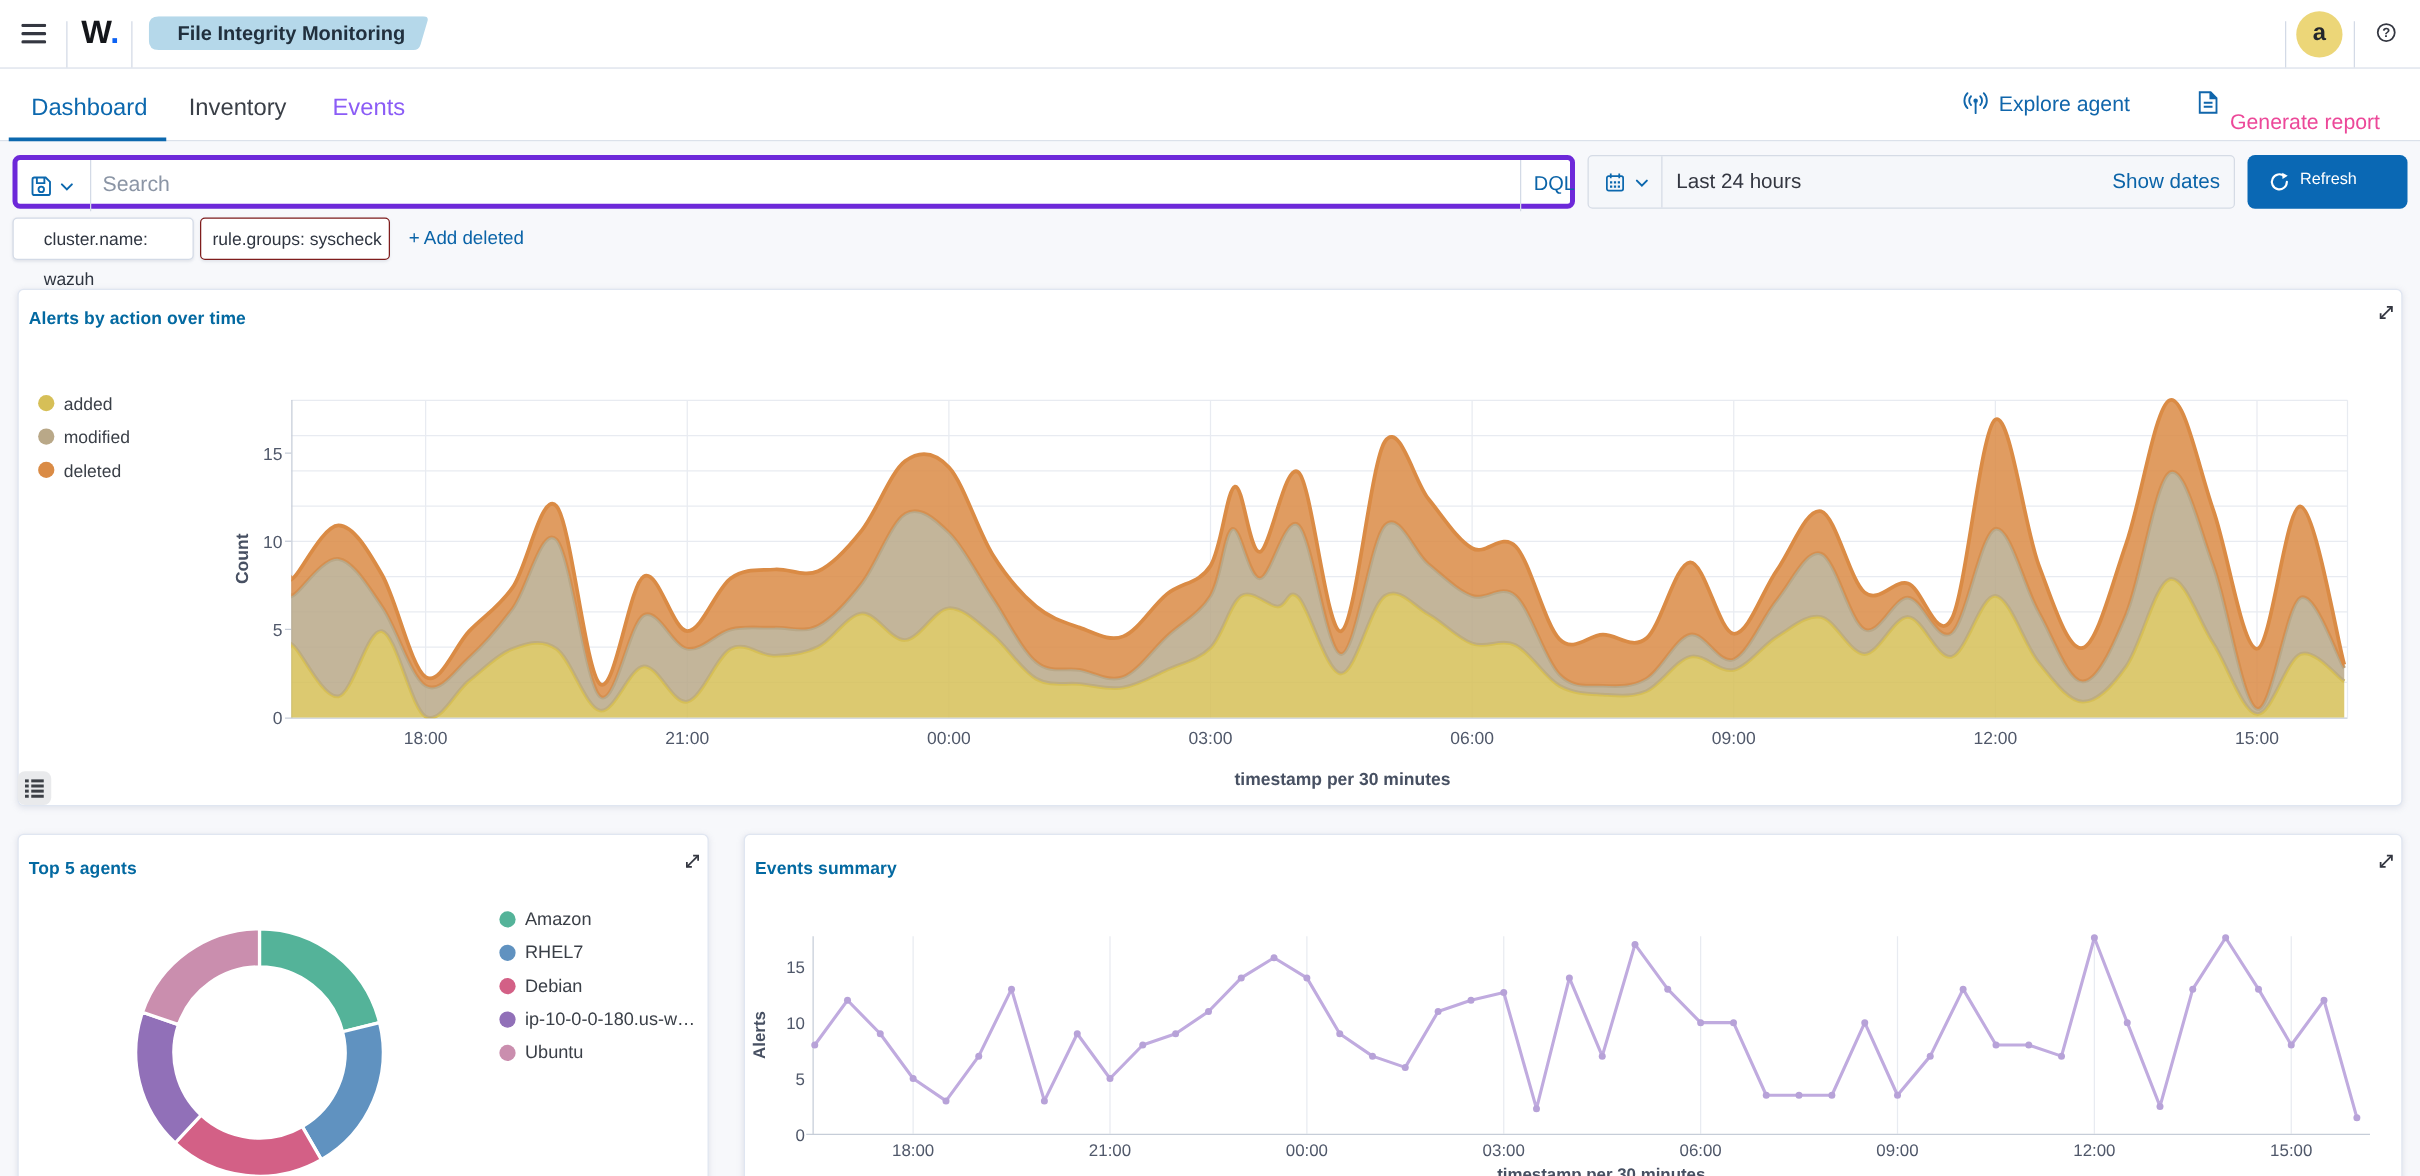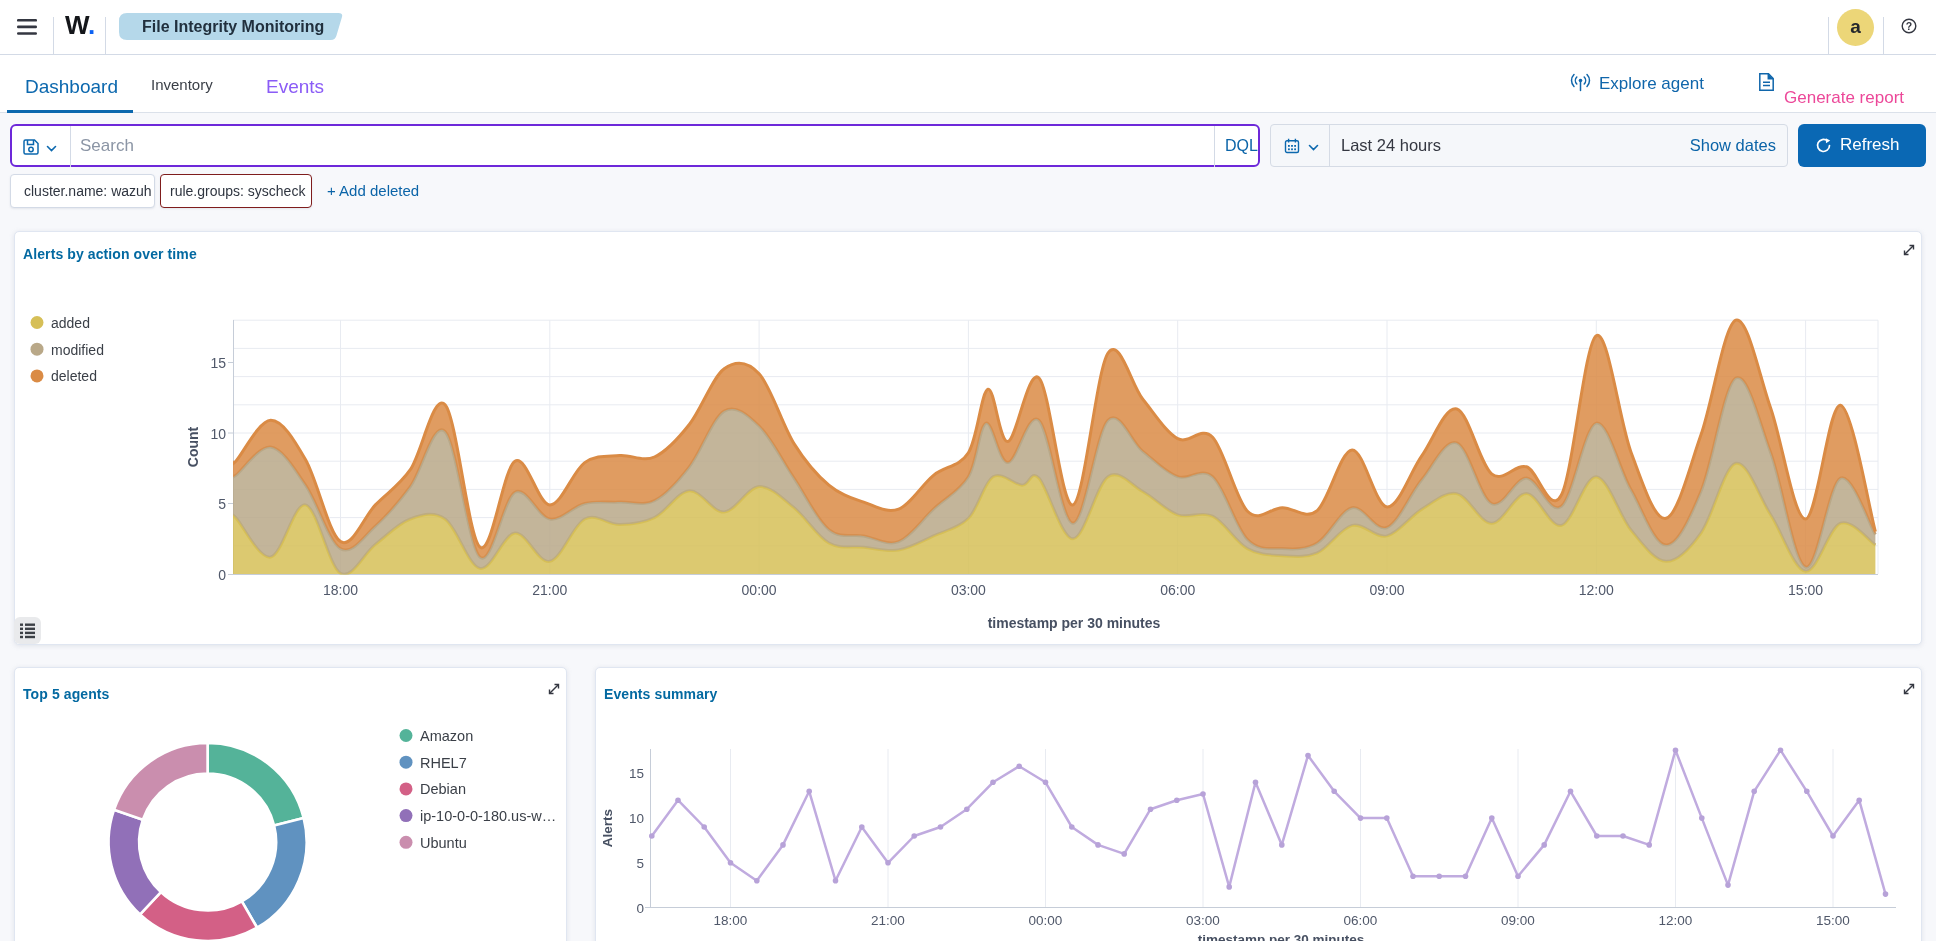--- a/index.html
+++ b/index.html
@@ -28,21 +28,21 @@
   <div class="abs" style="left:1837px;top:9px;width:37px;height:37px;border-radius:50%;background:#ecd678;color:#23262c;font-size:19px;font-weight:600;text-align:center;line-height:36px">a</div>
   <div class="abs" style="left:1883px;top:17px;width:1px;height:37px;background:#d3dae6"></div>
   <div class="abs" style="left:1898px;top:15px"><svg width="22" height="22" viewBox="0 0 22 22">
         <circle cx="11" cy="11" r="6.8" stroke="#343741" stroke-width="1.4" fill="none"></circle>
         <text x="11" y="14.6" text-anchor="middle" font-size="10.5" font-weight="600" fill="#343741" font-family="Liberation Sans, sans-serif">?</text>
       </svg></div>
 </div>
 
 <div class="abs" style="left:0;top:55px;width:1936px;height:58px;background:#fff;border-bottom:1px solid #dbe1ea">
   <div class="abs" style="left:25px;top:21px;font-size:19px;color:#0c68ae">Dashboard</div>
-  <div class="abs" style="left:151px;top:21px;font-size:15px;color:#3a3f47">Inventory</div>
+  <div class="abs" style="left:151px;top:21px;font-size:19px;color:#3a3f47">Inventory</div>
   <div class="abs" style="left:266px;top:21px;font-size:19px;color:#8b5cf6">Events</div>
   <div class="abs" style="left:7px;top:55px;width:126px;height:3px;background:#0c68ae"></div>
   <div class="abs" style="left:1570px;top:18px"><svg width="21" height="19" viewBox="0 0 21 19">
         <g stroke="#1066ab" stroke-width="1.5" fill="none" stroke-linecap="round">
           <circle cx="10.5" cy="7.5" r="1.8" fill="#1066ab" stroke="none"></circle>
           <path d="M10.5 9.5 V17.5"></path>
           <path d="M6.8 4 a5 5 0 0 0 0 7"></path>
           <path d="M14.2 4 a5 5 0 0 1 0 7"></path>
           <path d="M4 1.5 a8.5 8.5 0 0 0 0 12"></path>
           <path d="M17 1.5 a8.5 8.5 0 0 1 0 12"></path>
@@ -52,21 +52,21 @@
   <div class="abs" style="left:1758px;top:17px"><svg width="17" height="20" viewBox="0 0 17 20">
         <g stroke="#1066ab" stroke-width="1.5" fill="none">
           <path d="M1.8 1.8 H10.5 L15.2 6.5 V18.2 H1.8 Z"></path>
           <path d="M10.3 2 V6.7 H15" fill="#1066ab"></path>
           <path d="M5 10.2 H12 M5 13.4 H12"></path>
         </g>
       </svg></div>
   <div class="abs" style="left:1784px;top:33px;font-size:17px;color:#ec4899">Generate report</div>
 </div>
 
-<div class="abs" style="left:10px;top:124px;width:1250px;height:43px;background:#fff;border:2px solid #6d28d9;border-radius:6px">
+<div class="abs" style="left:10px;top:124px;width:1250px;height:43px;background:#fff;border:4px solid #6d28d9;border-radius:6px">
   <div class="abs" style="left:10px;top:12px"><svg width="18" height="18" viewBox="0 0 18 18">
         <g stroke="#0c68ae" stroke-width="1.5" fill="none">
           <path d="M2 3.5 A1.5 1.5 0 0 1 3.5 2 H12.5 L16 5.5 V14.5 A1.5 1.5 0 0 1 14.5 16 H3.5 A1.5 1.5 0 0 1 2 14.5 Z"></path>
           <path d="M5.5 2 V6.5 H11.5 V2"></path>
           <circle cx="9" cy="11.5" r="2.2"></circle>
         </g>
       </svg></div>
   <div class="abs" style="left:33px;top:15px"><svg width="13" height="13" viewBox="0 0 13 13">
         <path d="M2.5 4.5 L6.5 8.5 L10.5 4.5" stroke="#0c68ae" stroke-width="1.6" fill="none" stroke-linecap="round"></path>
       </svg></div>
@@ -97,24 +97,24 @@
   <div class="abs" style="left:58px;top:0;width:1px;height:41px;background:#d5dbe5"></div>
   <div class="abs" style="left:70px;top:11px;font-size:16.5px;color:#343741">Last 24 hours</div>
   <div class="abs" style="right:11px;top:11px;font-size:16.5px;color:#0b64a8">Show dates</div>
 </div>
 
 <div class="abs" style="left:1798px;top:124px;width:128px;height:43px;background:#0a68b4;border-radius:6px">
   <div class="abs" style="left:17px;top:13px"><svg width="17" height="17" viewBox="0 0 17 17">
         <path d="M14.5 8.5 A6 6 0 1 1 12.4 3.9" stroke="#fff" stroke-width="1.7" fill="none" stroke-linecap="round"></path>
         <path d="M10.8 1.2 L15.2 3.5 L11.0 6.2 Z" fill="#fff"></path>
       </svg></div>
-  <div class="abs" style="left:42px;top:11px;font-size:17px;color:#fff">Refresh</div>
-</div>
-
-<div class="abs" style="left:10px;top:174px;width:145px;height:34px;background:#fff;border:1px solid #d3dae6;border-radius:4px;box-shadow:0 1px 2px rgba(152,162,179,.2);font-size:14px;font-weight:500;color:#2f3540;line-height:32px;padding-left:13px">cluster.name: wazuh</div>
+  <div class="abs" style="left:42px;top:11px;font-size:13px;color:#fff">Refresh</div>
+</div>
+
+<div class="abs" style="left:10px;top:174px;width:145px;height:34px;background:#fff;border:1px solid #d3dae6;border-radius:4px;box-shadow:0 1px 2px rgba(152,162,179,.2);font-size:14px;font-weight:500;color:#2f3540;line-height:32px;padding-left:24px">cluster.name: wazuh</div>
 <div class="abs" style="left:160px;top:174px;width:152px;height:34px;background:#fff;border:1px solid #7f1d1d;border-radius:4px;box-shadow:0 1px 2px rgba(152,162,179,.2);font-size:14px;font-weight:500;color:#2f3540;line-height:32px;padding-left:9px">rule.groups: syscheck</div>
 <div class="abs" style="left:327px;top:182px;font-size:15px;color:#0b64a8">+ Add deleted</div>
 
 <div class="panel" style="left:14px;top:231px;width:1908px;height:414px"></div>
 <div class="ptitle" style="left:23px;top:246px">Alerts by action over time</div>
 <div class="abs" style="left:1901px;top:242px"><svg width="16" height="16" viewBox="0 0 16 16">
       <g stroke="#343741" stroke-width="1.4" fill="none">
         <path d="M3.5 12.5 L12.5 3.5"></path>
         <path d="M8.5 3.5 H12.5 V7.5"></path>
         <path d="M7.5 12.5 H3.5 V8.5"></path>

